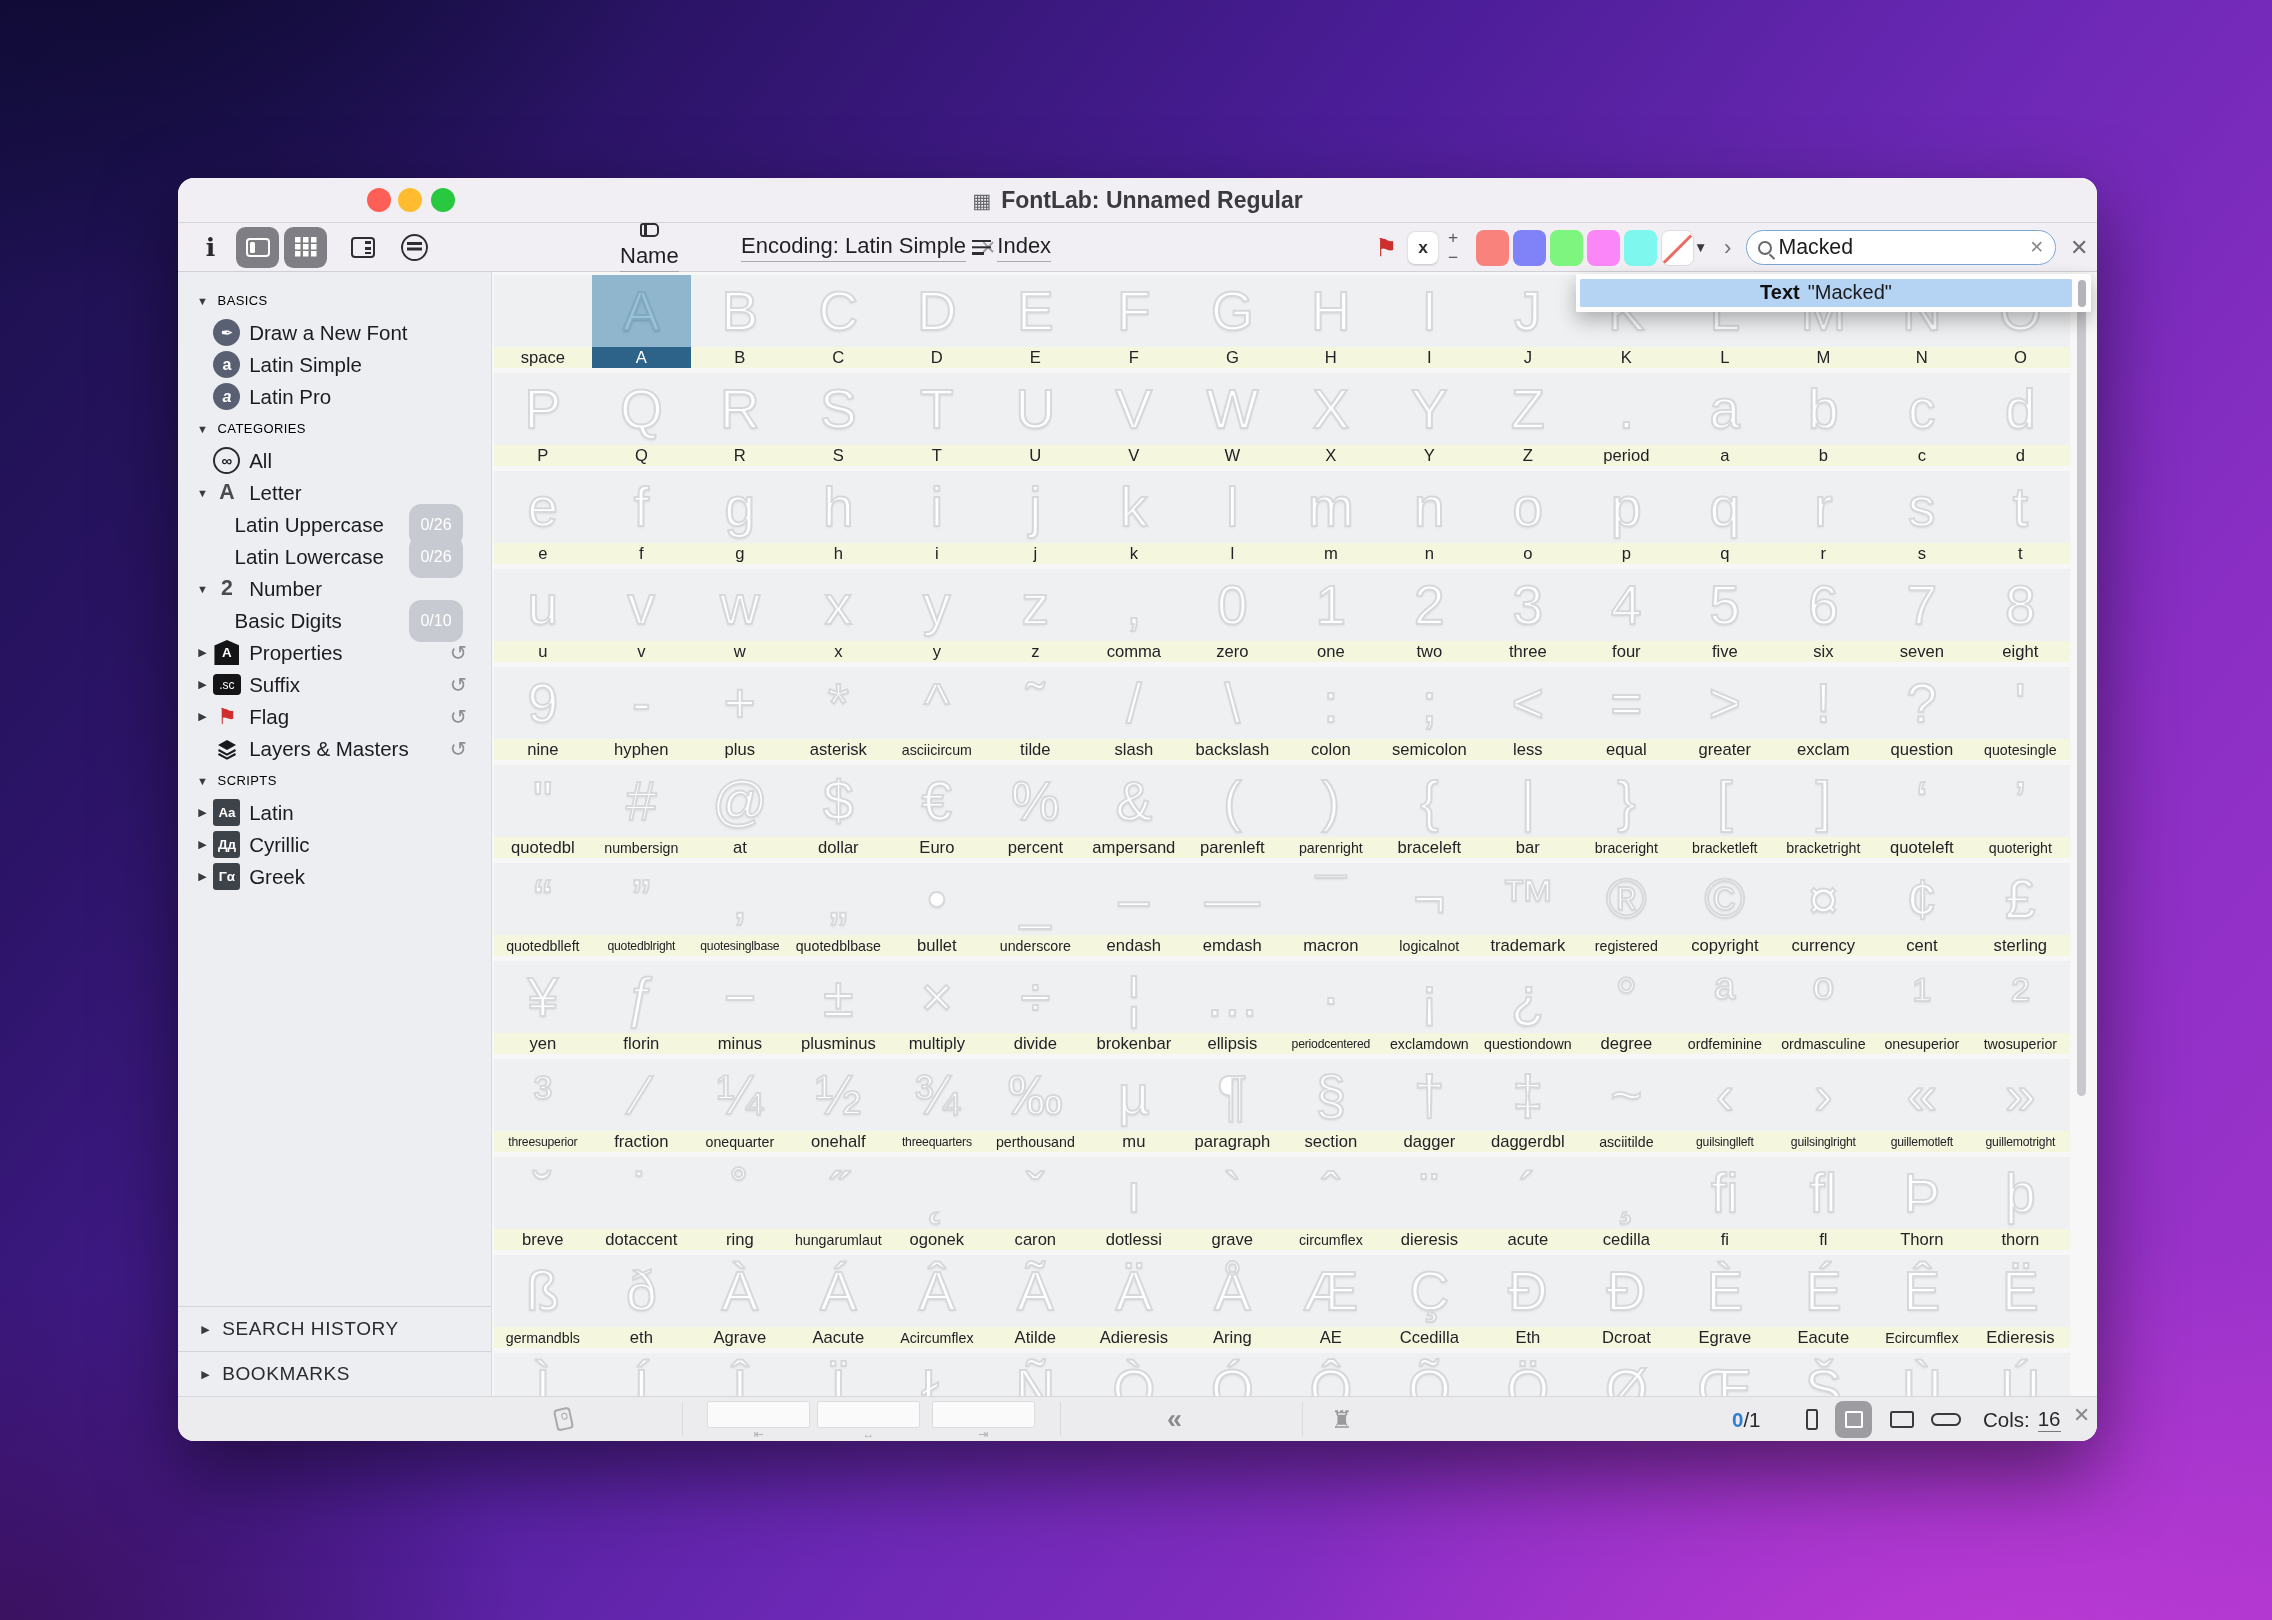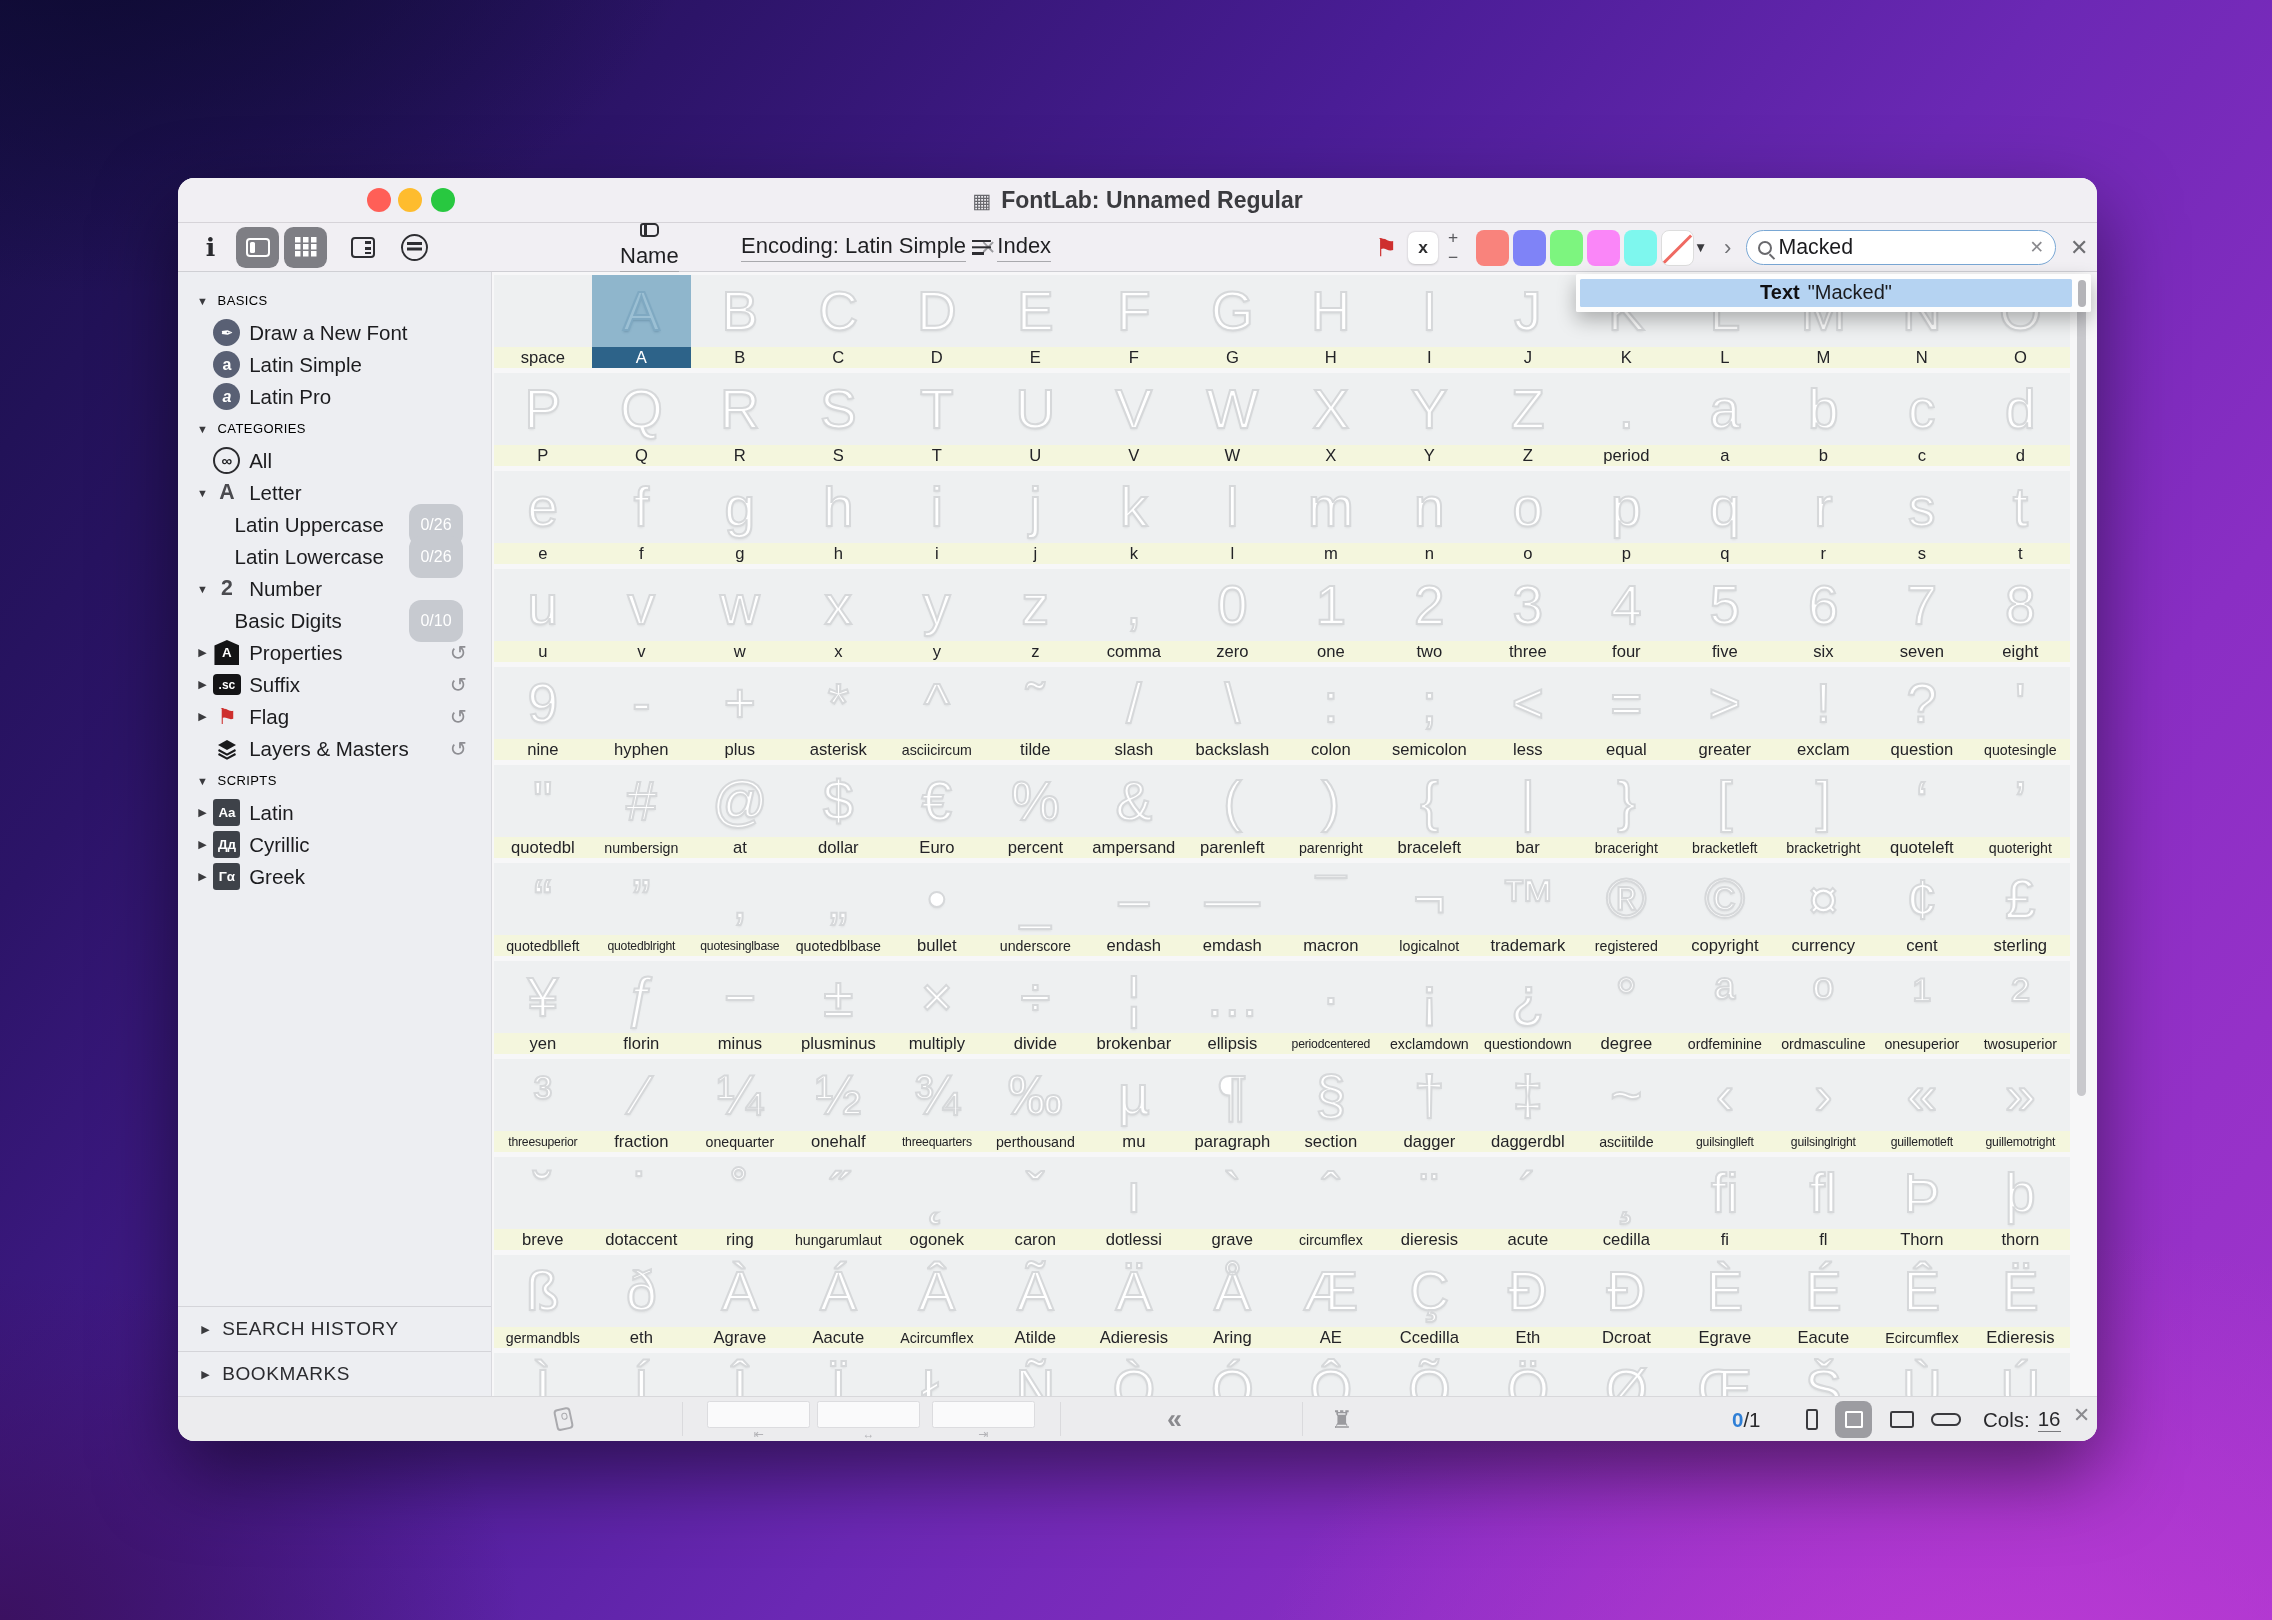--- a/index.html
+++ b/index.html
@@ -107,21 +107,21 @@
   .item-icon { width:28.4px; height:28.4px; margin-left:3.2px; margin-right:8px; flex:none;
     display:flex; align-items:center; justify-content:center; }
   .ic-circle { width:27px; height:27px; border-radius:50%; background:#596074; color:#fff;
     display:flex; align-items:center; justify-content:center; font-size:16px; font-weight:700; }
   .ic-circle.outline { background:transparent; border:2px solid #2c2c30; color:#1d1d20; font-size:15px; }
   .ic-pen { font-family:"DejaVu Sans",sans-serif; font-size:15px; }
   .ic-plain { font-size:21.3px; font-weight:700; color:#4a4a4f; }
   .ic-props { width:25px; height:25px; background:#141416; color:#fff; font-size:13.4px; font-weight:700;
     display:flex; align-items:center; justify-content:center;
     clip-path:polygon(50% 0,100% 22%,100% 100%,0 100%,0 22%); }
-  .ic-suffix { width:28.4px; height:20.5px; background:#141416; color:#fff; font-size:12px; font-weight:700;
+  .ic-suffix { width:28.4px; height:20.5px; background:#141416; color:#fff; font-size:12px; font-weight:400;
     border-radius:4px; display:flex; align-items:center; justify-content:center; }
   .ic-flag { font-size:22px; color:#ce2f2e; }
   .ic-square { width:27px; height:27px; background:#3e4249; color:#fff; border-radius:3.2px;
     font-size:13.4px; font-weight:700; display:flex; align-items:center; justify-content:center; }
   .item-label { font-size:20.5px; color:#1c1c1f; white-space:nowrap; }
   .item-label.child { margin-left:25px; }
   .badge { margin-left:auto; margin-right:28.4px; background:#c7cad0; color:#fff; font-size:16px;
     border-radius:12px; padding:12px 11px; }
   .refresh { margin-left:auto; margin-right:24px; color:#8e8e93; font-size:20.5px; }
   .side-footer { position:absolute; left:0; right:0; bottom:0; }

